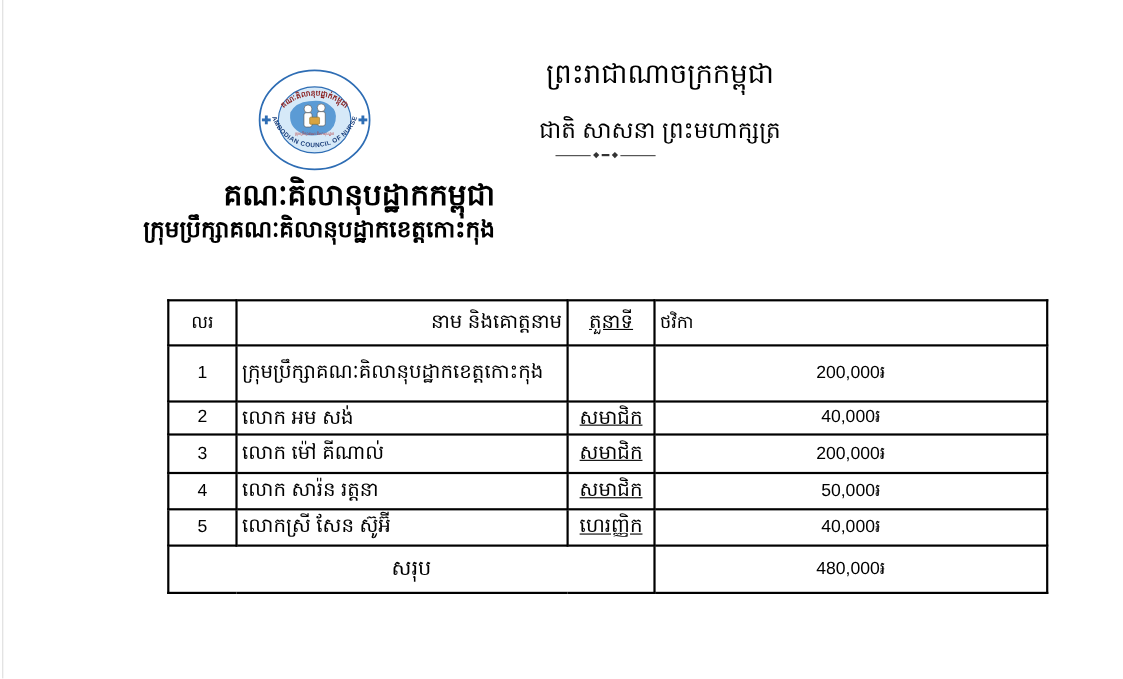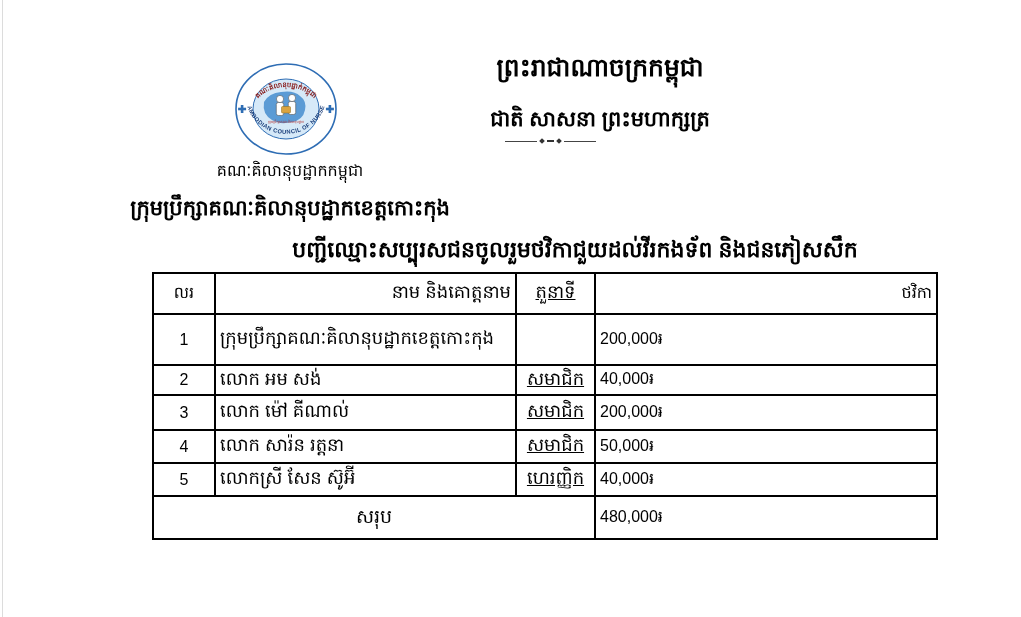--- a/index.html
+++ b/index.html
@@ -8,31 +8,31 @@
     width:1021px;height:617px;
     background:#ffffff;
     font-family:"Liberation Sans", sans-serif;
     color:#000;
     overflow:hidden;
   }
   .page-edge{position:absolute;left:2px;top:0;width:1px;height:100%;background:#dcdcdc;}
 
   
   .logo{position:absolute;left:234px;top:62px;width:104px;height:94px;}
-  .motto{position:absolute;left:410px;top:50px;width:380px;text-align:center;font-weight:700;}
+  .motto{position:absolute;left:410px;top:50px;width:380px;text-align:center;font-weight:400;}
   .motto-line1{font-size:25px;line-height:34px;}
   .motto-line2{font-size:21px;line-height:30px;margin-top:20px;}
   .divider{position:absolute;left:500px;top:136px;width:100px;height:10px;
            display:flex;align-items:center;justify-content:center;gap:3px;}
   .divider .line{width:32px;height:1px;background:#444;}
   .divider .dot{width:4px;height:4px;background:#333;transform:rotate(45deg);}
   .divider .tick{width:7px;height:2px;background:#333;}
 
-  .org-line1{position:absolute;left:130px;top:160px;width:320px;text-align:center;
-             font-weight:400;font-size:16px;}
+  .org-line1{position:absolute;left:130px;top:160px;width:320px;text-align:right;
+             font-weight:700;font-size:27px;}
   .org-line2{position:absolute;left:120px;top:194px;width:340px;text-align:center;
              font-weight:700;font-size:21px;}
 
   .doc-title{position:absolute;left:150px;top:236px;width:850px;text-align:center;
              font-weight:700;font-size:22px;}
 
   
   table.donors{
     position:absolute;left:152px;top:272px;
     border-collapse:collapse;table-layout:fixed;
@@ -41,21 +41,21 @@
     border:2px solid #000;
     padding:0 4px;
     font-weight:400;
     overflow:hidden;
     white-space:nowrap;
   }
   th{font-size:18px;border-radius:18px;}
   .col-no{width:52px;text-align:center;font-size:16px;}
   .col-name{width:291px;text-align:left;font-size:18px;}
   .col-role{width:69px;text-align:center;font-size:18px;text-decoration:underline;}
-  .col-amount{width:332px;text-align:left;font-size:16px;padding-right:8px;}
+  .col-amount{width:332px;text-align:center;font-size:16px;padding-right:8px;}
   .row-h{height:41px;}
   .row-1{height:51px;}
   .row-2{height:30px;}
   .row-3{height:35px;}
   .row-4{height:33px;}
   .row-5{height:33px;}
   .row-total{height:43px;}
   .name-indent{padding-left:14px;}
   .total-label{text-align:center;font-size:19px;margin-left:36px;}
 </style>
@@ -107,35 +107,34 @@
     <span class="line"></span>
       <span class="dot"></span>
       <span class="tick"></span>
       <span class="dot"></span>
       <span class="line"></span>
   </div>
 
   <div class="org-line1">គណៈគិលានុបដ្ឋាកកម្ពុជា</div>
   <div class="org-line2">ក្រុមប្រឹក្សាគណៈគិលានុបដ្ឋាកខេត្តកោះកុង</div>
 
-  <div class="doc-title">បញ្ជីឈ្មោះសប្បុរសជនចូលរួមថវិកាជួយដល់វីរកងទ័ព និងជនភៀសសឹក</div>
 
   <table class="donors">
     <colgroup>
       <col style="width:56px">
         <col style="width:295px">
         <col style="width:73px">
         <col style="width:340px">
     </colgroup>
     <thead>
       <tr class="row-h">
         <th class="col-no">លរ</th>
         <th class="col-name" style="text-align:right">នាម និងគោត្តនាម</th>
         <th class="col-role">តួនាទី</th>
-        <th class="col-amount" style="text-align:right;padding-right:4px">ថវិកា</th>
+        <th class="col-amount" style="text-align:left;padding-right:19px">ថវិកា</th>
       </tr>
     </thead>
     <tbody>
       <tr class="row-1">
         <td class="col-no">1</td>
         <td class="col-name name-indent">ក្រុមប្រឹក្សាគណៈគិលានុបដ្ឋាកខេត្តកោះកុង</td>
         <td class="col-role"></td>
         <td class="col-amount">200,000៛</td>
       </tr>
       <tr class="row-2">

